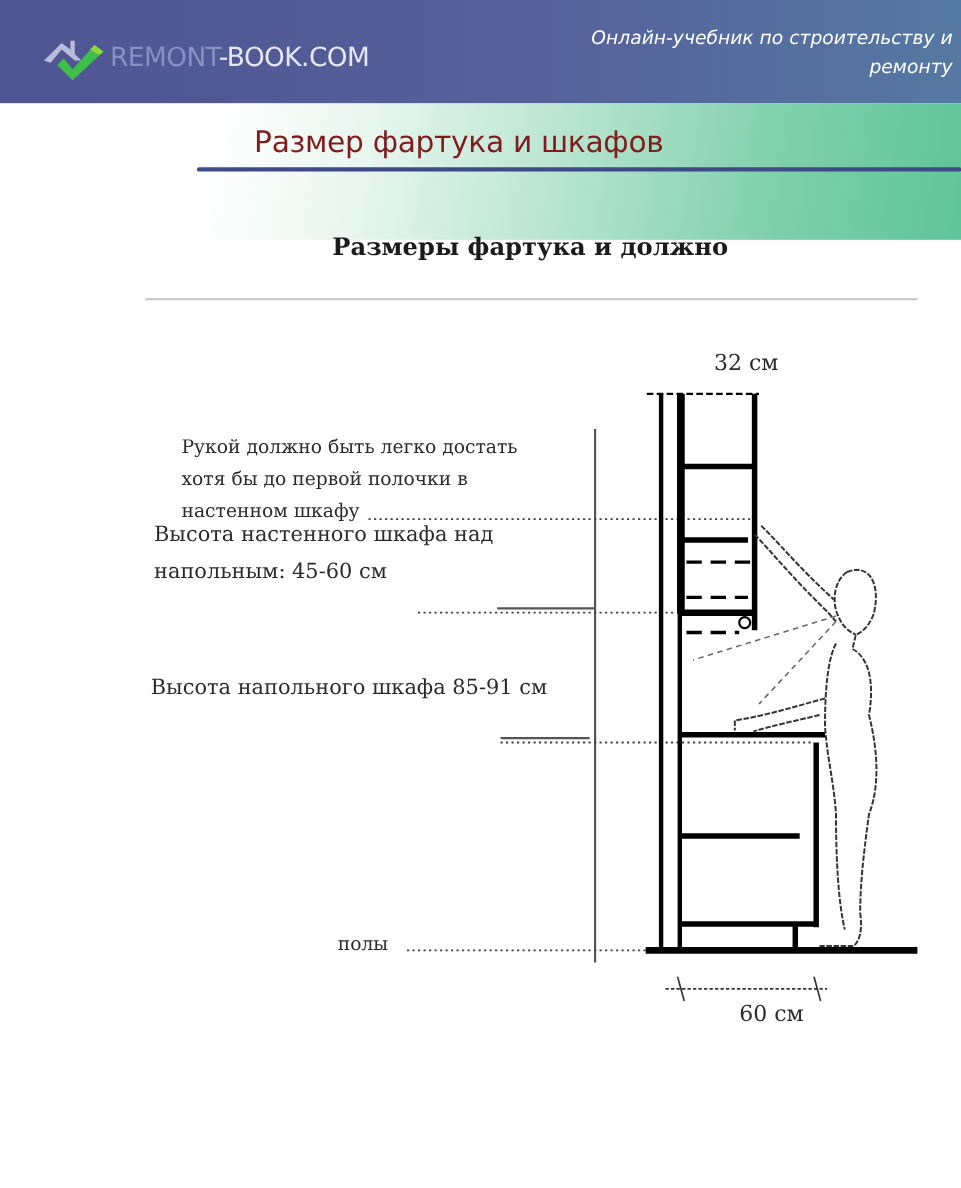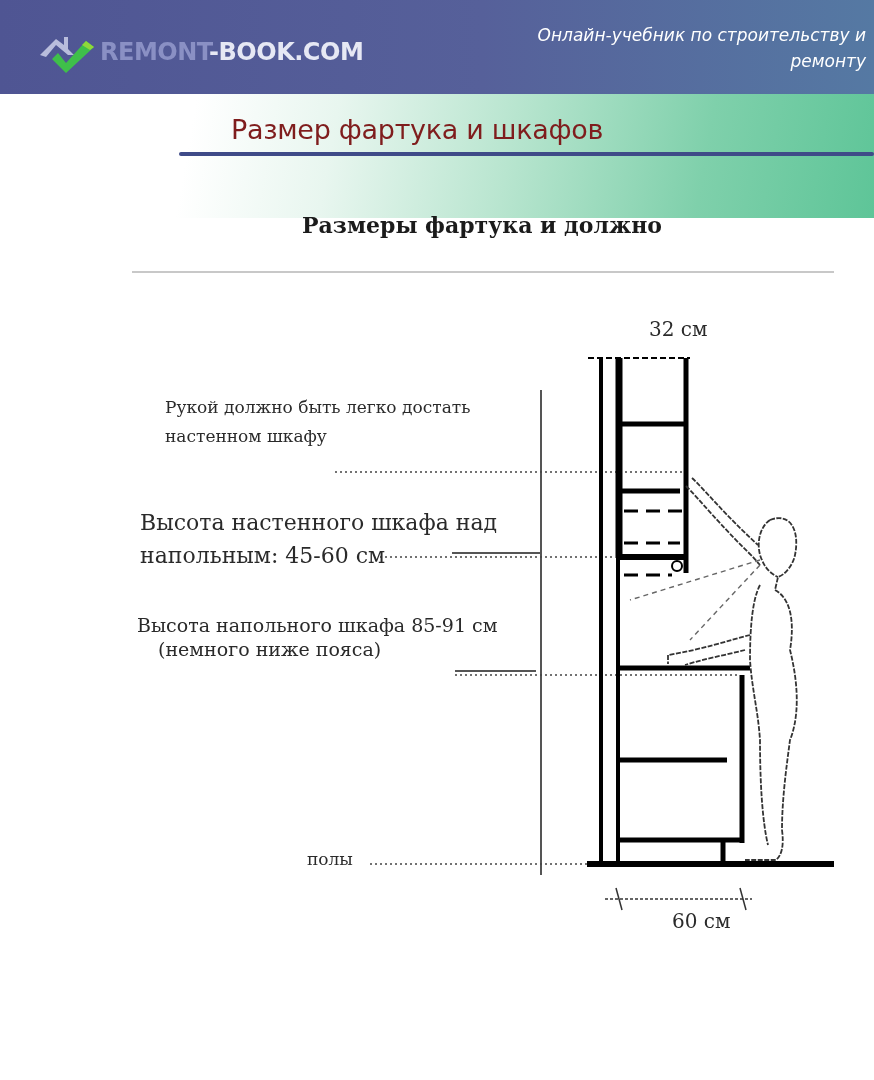--- a/index.html
+++ b/index.html
@@ -7,21 +7,21 @@
       width: 874px; height: 1080px; background: #ffffff; position: relative; overflow: hidden;
       font-family: "DejaVu Sans", sans-serif;
     }
     .header {
       position: absolute; left: 0; top: 0; width: 874px; height: 94px;
       background: linear-gradient(90deg, #4f5593 0%, #56609a 55%, #5579a3 100%);
     }
     .logo { position: absolute; left: 38px; top: 33px; width: 60px; height: 40px; }
     .logo-text {
       position: absolute; left: 100px; top: 38px; font-family: "DejaVu Sans", sans-serif;
-      font-weight: bold; font-size: 24px; letter-spacing: -0.5px; white-space: nowrap;
+      font-weight: normal; font-size: 24px; letter-spacing: -0.5px; white-space: nowrap;
     }
     .logo-text .a { color: #8a90c4; }
     .logo-text .b { color: #e6e8f4; }
     .tagline {
       position: absolute; right: 8px; top: 22px; width: 360px; text-align: right;
       color: #ffffff; font-family: "DejaVu Sans", sans-serif; font-style: italic;
       font-size: 17px; line-height: 26px;
     }
     .banner {
       position: absolute; left: 0; top: 94px; width: 874px; height: 124px;
@@ -139,26 +139,26 @@
     <line x1="760" y1="560" x2="630" y2="600"></line>
     <line x1="760" y1="565" x2="690" y2="640"></line>
   </g>
 </svg>
 
 <div class="label" style="left:649px; top:317px; font-size:20px;">32 см</div>
 <div class="label" style="left:672px; top:909px; font-size:20px;">60 см</div>
 
 <div class="label" style="left:145px; top:393px; font-size:17px; line-height:29px;margin-left:20px;">
   <div>Рукой должно быть легко достать</div>
+  <div>хотя бы до первой полочки в</div>
   <div>настенном шкафу</div>
 </div>
 
-<div class="label" style="left:140px; top:506px; font-size:22px; line-height:33px;">
+<div class="label" style="left:140px; top:470px; font-size:19px; line-height:33px;">
   <div>Высота настенного шкафа над</div>
   <div>напольным: 45-60 см</div>
 </div>
 
 <div class="label" style="left:137px; top:613px; font-size:19px; line-height:24px;">
   <div>Высота напольного шкафа 85-91 см</div>
-  <div style="padding-left:21px;">(немного ниже пояса)</div>
 </div>
 
 <div class="label" style="left:307px; top:849px; font-size:17px;">полы</div>
 
 </body></html>

